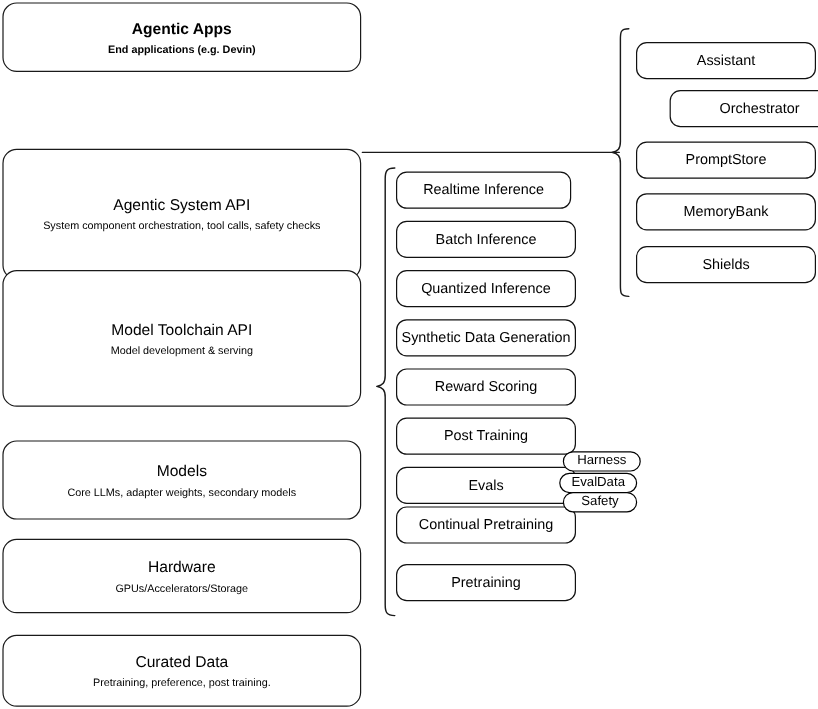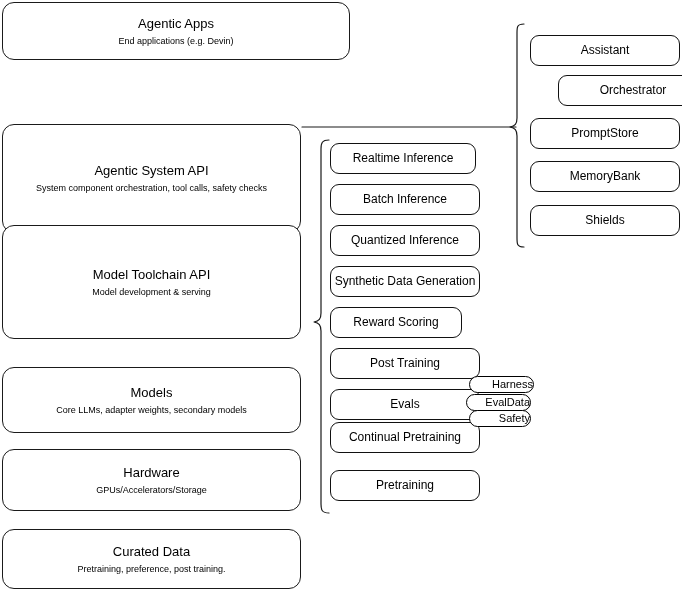--- a/index.html
+++ b/index.html
@@ -53,21 +53,20 @@
     font-size: 12px;
     line-height: 15px;
     border-color: #111;
   }
   .pill {
     border-radius: 999px;
     font-size: 11px;
     line-height: 13px;
     border-color: #000;
     z-index: 5;
-    align-items: flex-end;
   }
   svg.overlay {
     position: absolute;
     left: 0;
     top: 0;
     width: 682px;
     height: 591px;
     pointer-events: none;
     overflow: visible;
   }
@@ -77,21 +76,21 @@
     stroke-width: 1.2;
     stroke-linecap: round;
     stroke-linejoin: round;
   }
 </style>
 </head>
 <body>
 
 <div id="canvas">
 
-  <div class="node layer" style="left:2px; top:2px; width:348px; height:58px;">
+  <div class="node layer" style="left:2px; top:2px; width:299px; height:58px;font-weight:bold;">
     <div class="title">Agentic Apps</div>
     <div class="subtitle">End applications (e.g. Devin)</div>
   </div>
 
   <div class="node layer" style="left:2px; top:84px; width:299px; height:109px;margin-top:40px;">
     <div class="title">Agentic System API</div>
     <div class="subtitle">System component orchestration, tool calls, safety checks</div>
   </div>
 
   <div class="node layer" style="left:2px; top:225px; width:299px; height:114px;">
@@ -119,21 +118,21 @@
   </div>
   <div class="node chip" style="left:330px; top:184px; width:150px; height:31px;">
     <span>Batch Inference</span>
   </div>
   <div class="node chip" style="left:330px; top:225px; width:150px; height:31px;text-align:center;">
     <span>Quantized Inference</span>
   </div>
   <div class="node chip" style="left:330px; top:266px; width:150px; height:31px;">
     <span>Synthetic Data Generation</span>
   </div>
-  <div class="node chip" style="left:330px; top:307px; width:132px; height:31px;">
+  <div class="node chip" style="left:330px; top:307px; width:150px; height:31px;">
     <span>Reward Scoring</span>
   </div>
   <div class="node chip" style="left:330px; top:348px; width:150px; height:31px;">
     <span>Post Training</span>
   </div>
   <div class="node chip" style="left:330px; top:389px; width:150px; height:31px;">
     <span>Evals</span>
   </div>
   <div class="node chip" style="left:330px; top:422px; width:150px; height:31px;">
     <span>Continual Pretraining</span>

